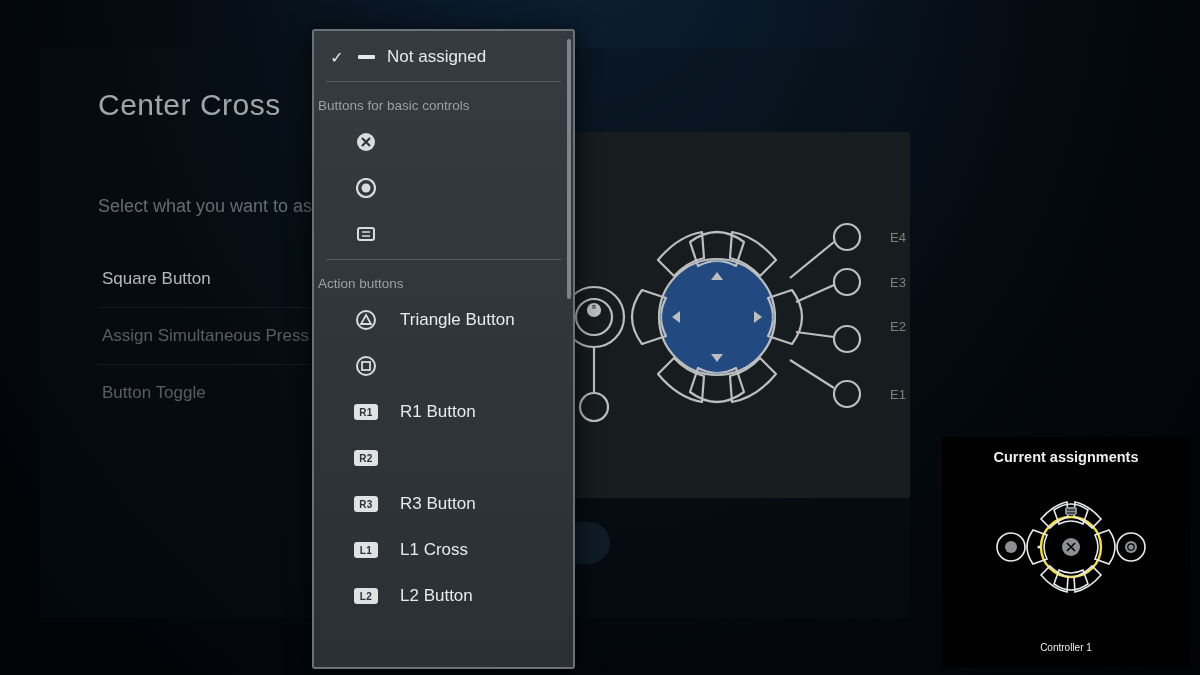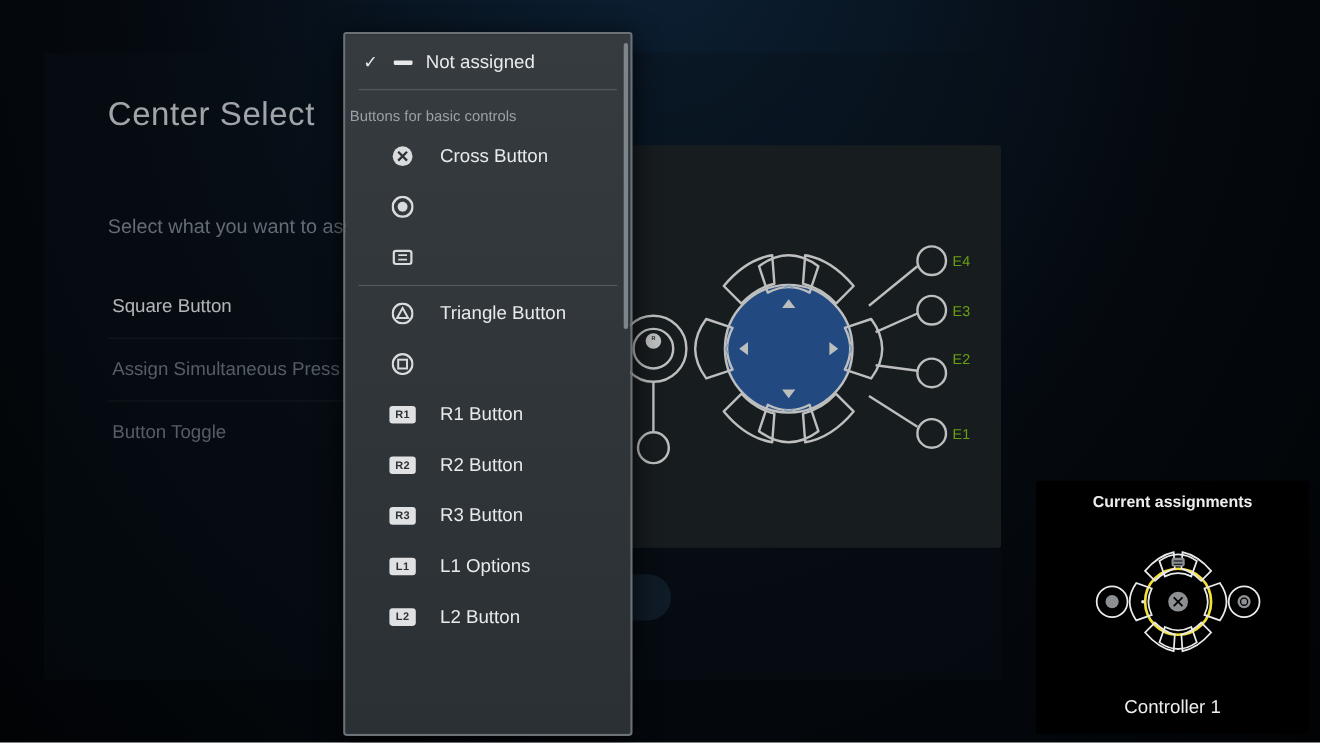--- a/index.html
+++ b/index.html
@@ -60,21 +60,22 @@
     position: absolute;
     left: 374px; top: 132px;
     width: 536px; height: 366px;
     background: #1e2428;
     border-radius: 2px;
   }
   .ctrl-svg { position: absolute; left: 198px; top: 50px; }
   .ext-label {
     position: absolute;
     font-size: 13px;
-    color: #84cc16;
+    color: #a3a3a3;
+    margin-left: 24px;
   }
 
   
   .dropdown {
     position: absolute;
     left: 312px; top: 29px;
     width: 263px; height: 640px;
     background: linear-gradient(#353b3f, #2a3034);
     border: 2px solid #6a7278;
     border-radius: 3px;
@@ -131,30 +132,30 @@
     right: 10px; bottom: 8px;
     width: 248px; height: 230px;
     background: #000;
     color: #eee;
     border-radius: 2px;
     display: flex; flex-direction: column; align-items: center;
     padding: 12px 8px 8px;
   }
   .mini-title { font-size: 14.5px; font-weight: 600; }
   .mini-svg { margin-top: 10px; }
-  .mini-footer { margin-top: auto; font-size: 17px; font-weight: 500; padding-bottom: 6px; }
+  .mini-footer { margin-top: auto; font-size: 10px; font-weight: 500; padding-bottom: 6px; }
 
   
   .panel, .ctrl-card { filter: brightness(0.78); }
 </style>
 </head>
 <body>
 
 <div class="panel">
-  <div class="panel-title">Center Select</div>
+  <div class="panel-title">Center Cross</div>
   <div class="panel-sub">Select what you want to assign to this button.</div>
   <div class="side-menu">
     <div class="side-item selected">Square Button</div>
     <div class="side-item">Assign Simultaneous Press</div>
     <div class="side-item">Button Toggle</div>
   </div>
 </div>
 
 <div class="value-pill"></div>
 
@@ -225,41 +226,41 @@
 
   <div class="dd-group">Buttons for basic controls</div>
 
   <div class="dd-item">
     <span class="ico">
       <svg width="20" height="20">
           <circle cx="10" cy="10" r="9" fill="#d9dbdd"></circle>
           <path d="M6 6 L14 14 M14 6 L6 14" stroke="#2d3236" stroke-width="2.1"></path>
         </svg>
     </span>
-    <span class="lbl">Cross Button</span>
   </div>
   <div class="dd-item">
     <span class="ico">
       <svg width="20" height="20">
           <circle cx="10" cy="10" r="9" fill="none" stroke="#d9dbdd" stroke-width="2.2"></circle>
           <circle cx="10" cy="10" r="4.5" fill="#d9dbdd"></circle>
         </svg>
     </span>
   </div>
   <div class="dd-item">
     <span class="ico">
       <svg width="20" height="20">
           <rect x="2" y="4" width="16" height="12" rx="2" fill="none" stroke="#d9dbdd" stroke-width="2"></rect>
           <line x1="6" y1="8" x2="14" y2="8" stroke="#d9dbdd" stroke-width="1.6"></line>
           <line x1="6" y1="12" x2="14" y2="12" stroke="#d9dbdd" stroke-width="1.6"></line>
         </svg>
     </span>
   </div>
 
   <div class="dd-sep"></div>
+  <div class="dd-group">Action buttons</div>
 
   <div class="dd-item">
     <span class="ico">
       <svg width="20" height="20">
           <circle cx="10" cy="10" r="9" fill="none" stroke="#d9dbdd" stroke-width="2"></circle>
           <path d="M10 5 L15 14 L5 14 Z" fill="none" stroke="#d9dbdd" stroke-width="1.8"></path>
         </svg>
     </span>
     <span class="lbl">Triangle Button</span>
   </div>
@@ -274,33 +275,32 @@
   <div class="dd-item">
     <span class="ico">
         <span class="badge">R1</span>
       </span>
     <span class="lbl">R1 Button</span>
   </div>
   <div class="dd-item">
     <span class="ico">
         <span class="badge">R2</span>
       </span>
-    <span class="lbl">R2 Button</span>
   </div>
   <div class="dd-item">
     <span class="ico">
         <span class="badge">R3</span>
       </span>
     <span class="lbl">R3 Button</span>
   </div>
   <div class="dd-item">
     <span class="ico">
         <span class="badge">L1</span>
       </span>
-    <span class="lbl">L1 Options</span>
+    <span class="lbl">L1 Cross</span>
   </div>
   <div class="dd-item">
     <span class="ico">
         <span class="badge">L2</span>
       </span>
     <span class="lbl">L2 Button</span>
   </div>
 </div>
 
 <div class="mini">

